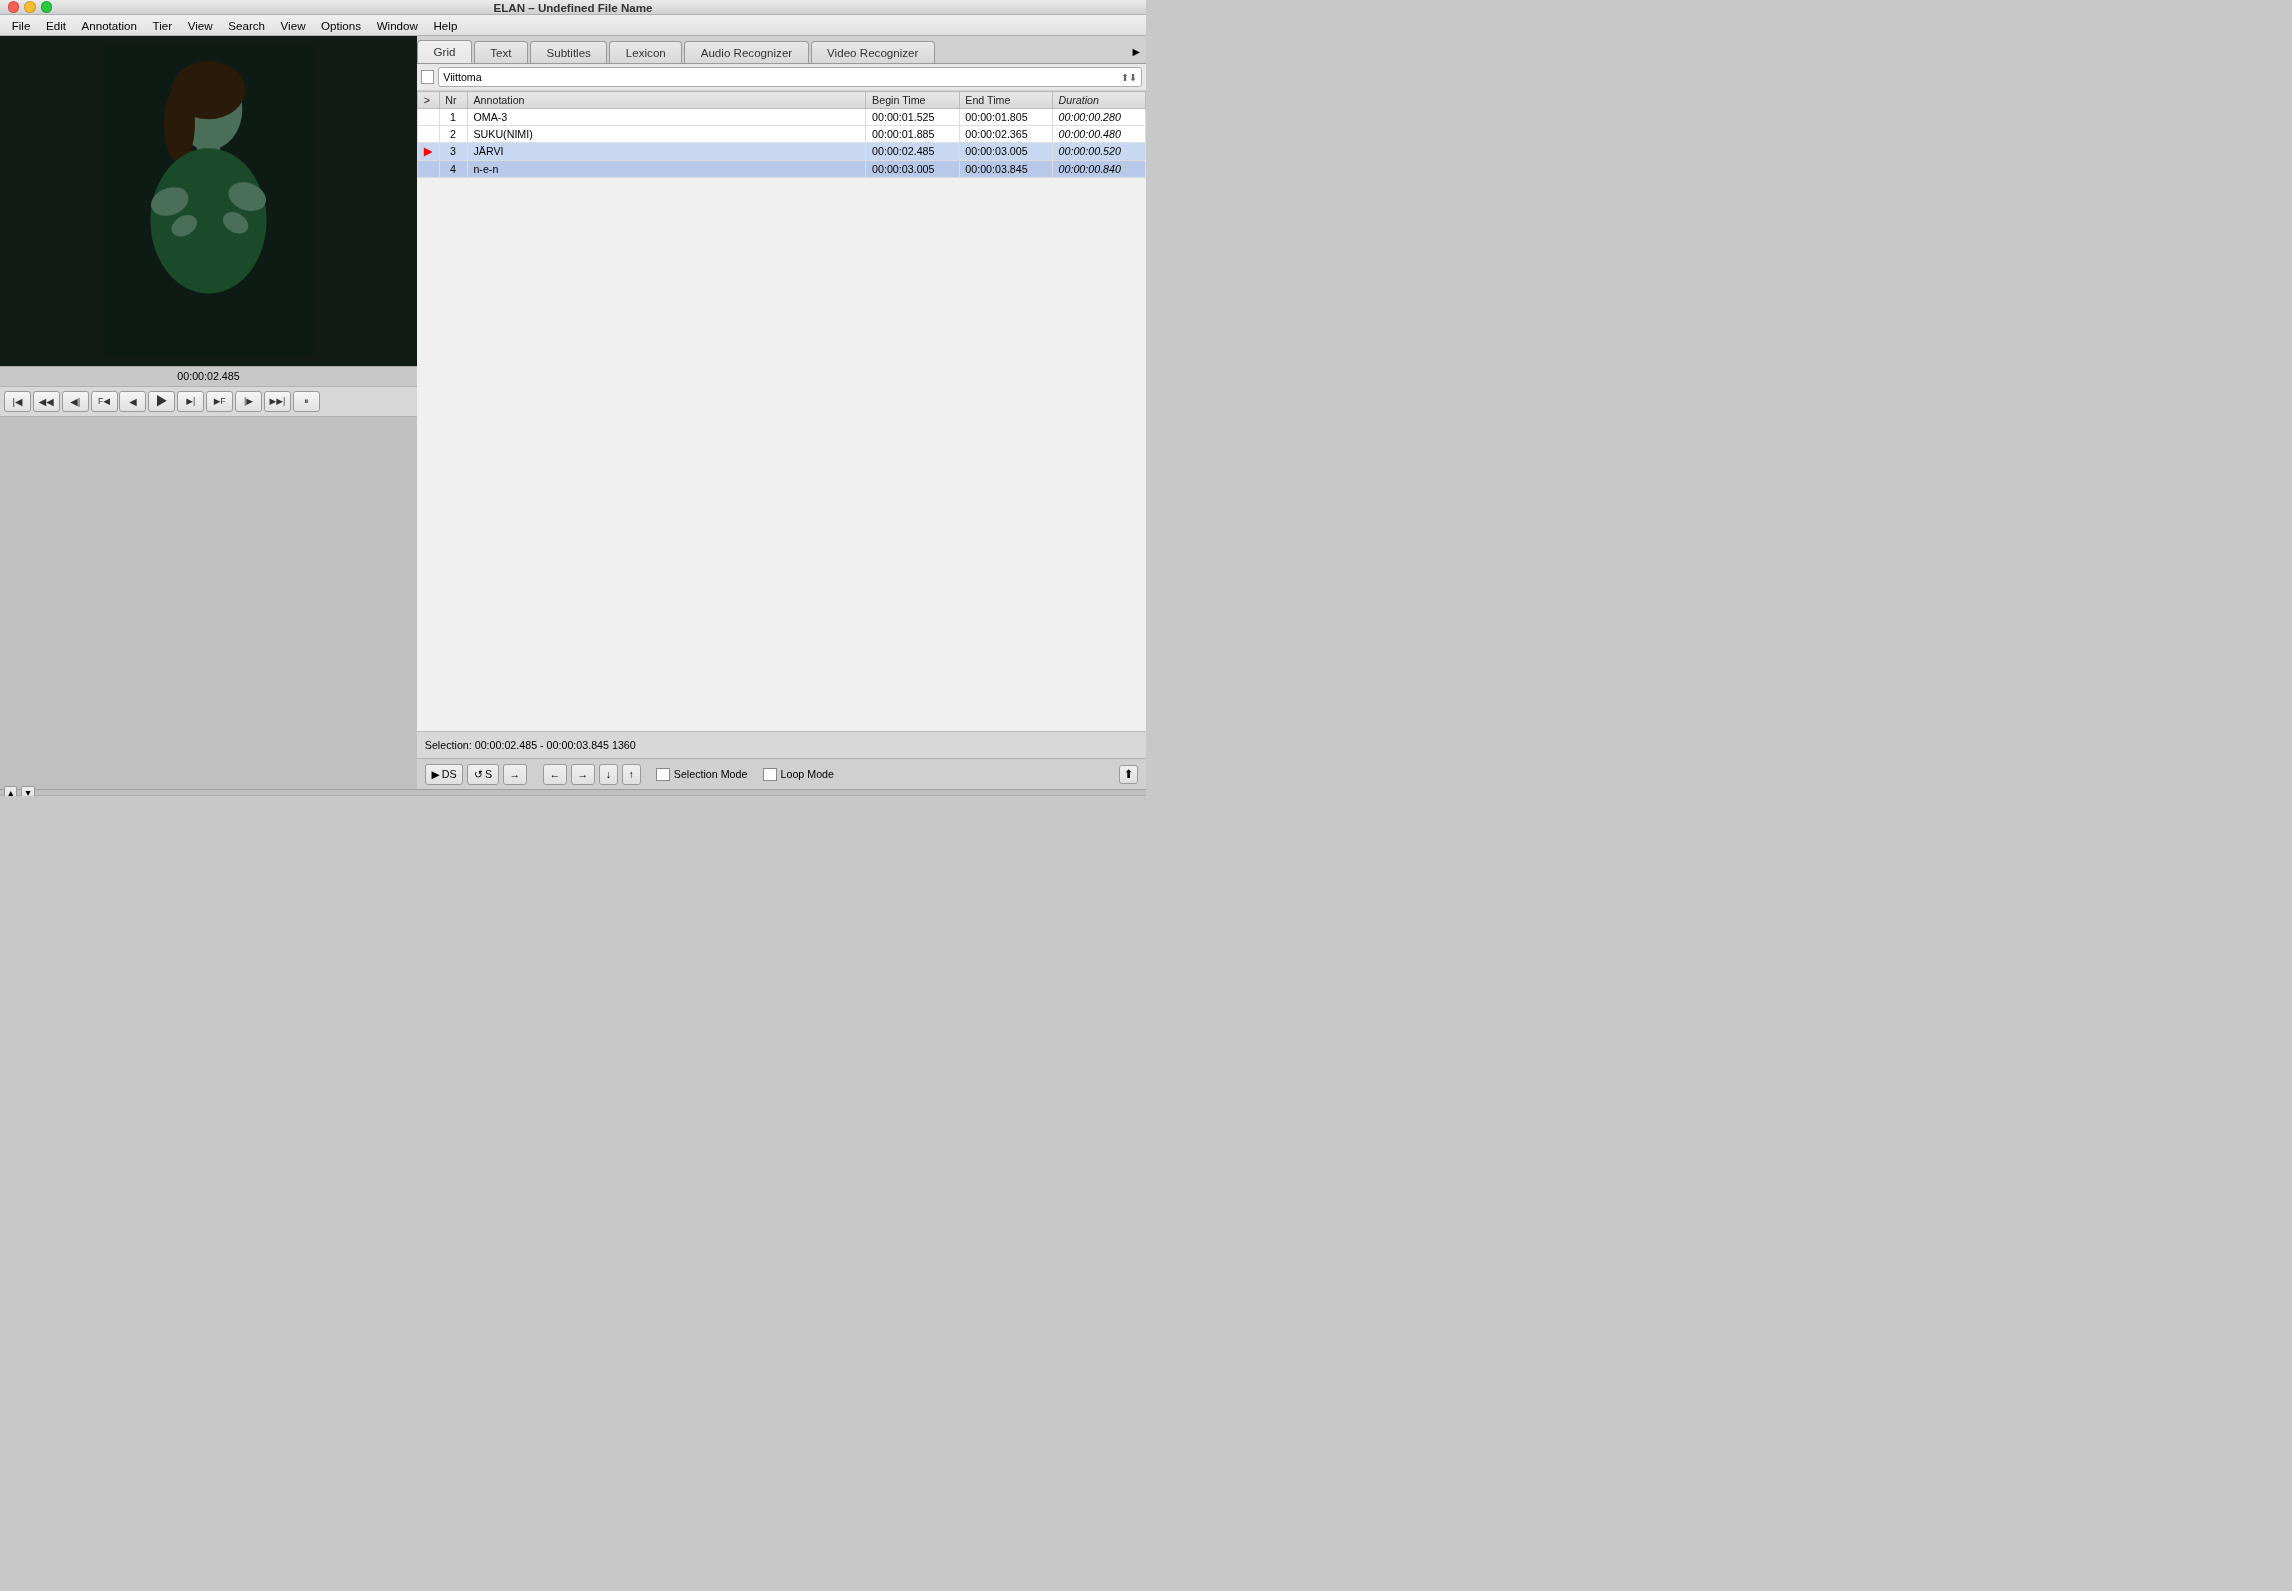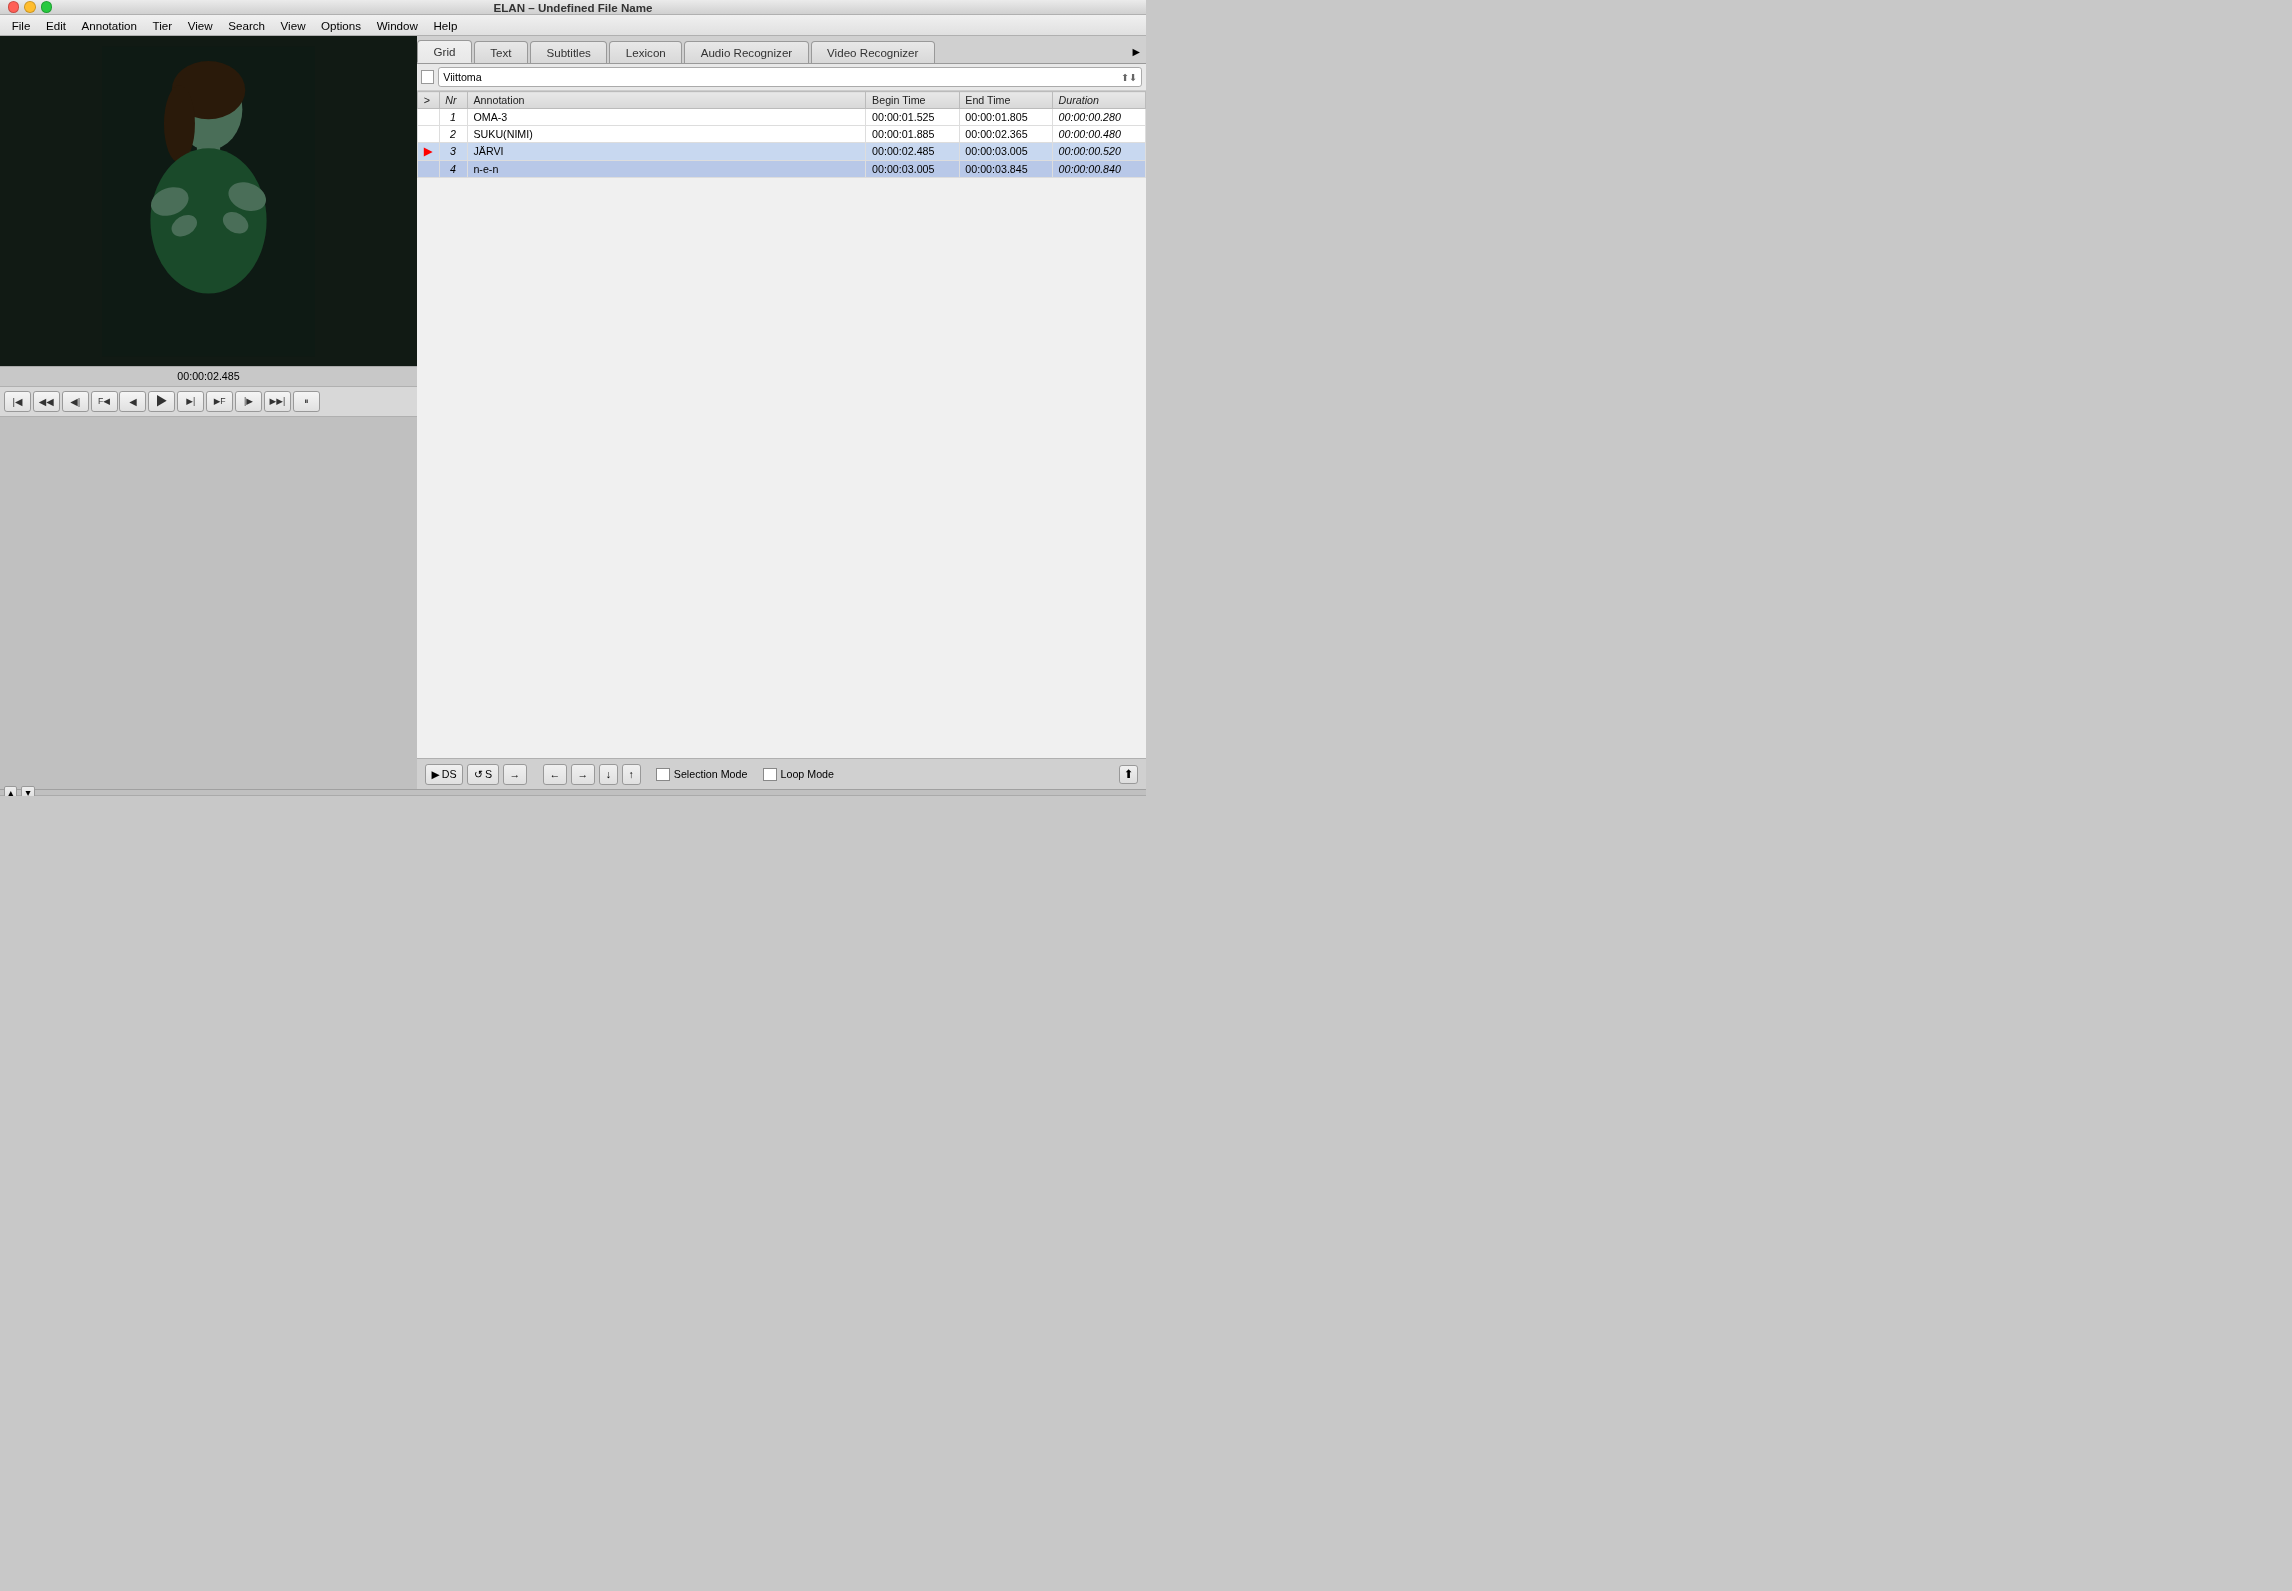--- a/index.html
+++ b/index.html
@@ -227,21 +227,21 @@
       border: 1px solid #ddd;
       padding: 1.9px 5.8px;
       background: white;
     }
     .grid-table tr.selected td {
       background: #b8c8e8;
     }
     .grid-table tr.current-row td {
       background: #c8d8f0;
     }
-    .col-nr { width: 29px; text-align: center; font-style: italic; }
+    .col-nr { width: 29px; text-align: center; }
     .col-annotation { width: 466px; }
     .col-begin { width: 97px; }
     .col-end { width: 97px; }
     .col-dur { width: 97px; font-style: italic; }
 
     
     .selection-bar {
       height: 27px;
       background: #d8d8d8;
       border-top: 1px solid #bbb;
@@ -605,20 +605,23 @@
                 <td class="col-annotation">n-e-n</td>
                 <td class="col-begin">00:00:03.005</td>
                 <td class="col-end">00:00:03.845</td>
                 <td class="col-dur">00:00:00.840</td>
               </tr>
             </tbody>
         </table>
       </div>
     </div>
 
+    <div class="selection-bar">
+      <span>Selection: 00:00:02.485 - 00:00:03.845  1360</span>
+    </div>
 
     <div class="bottom-controls">
       <div class="ctrl-btn">
         <span>▶</span>
         <span>DS</span>
       </div>
       <div class="ctrl-btn">
         <span>↺</span>
         <span>S</span>
       </div>

